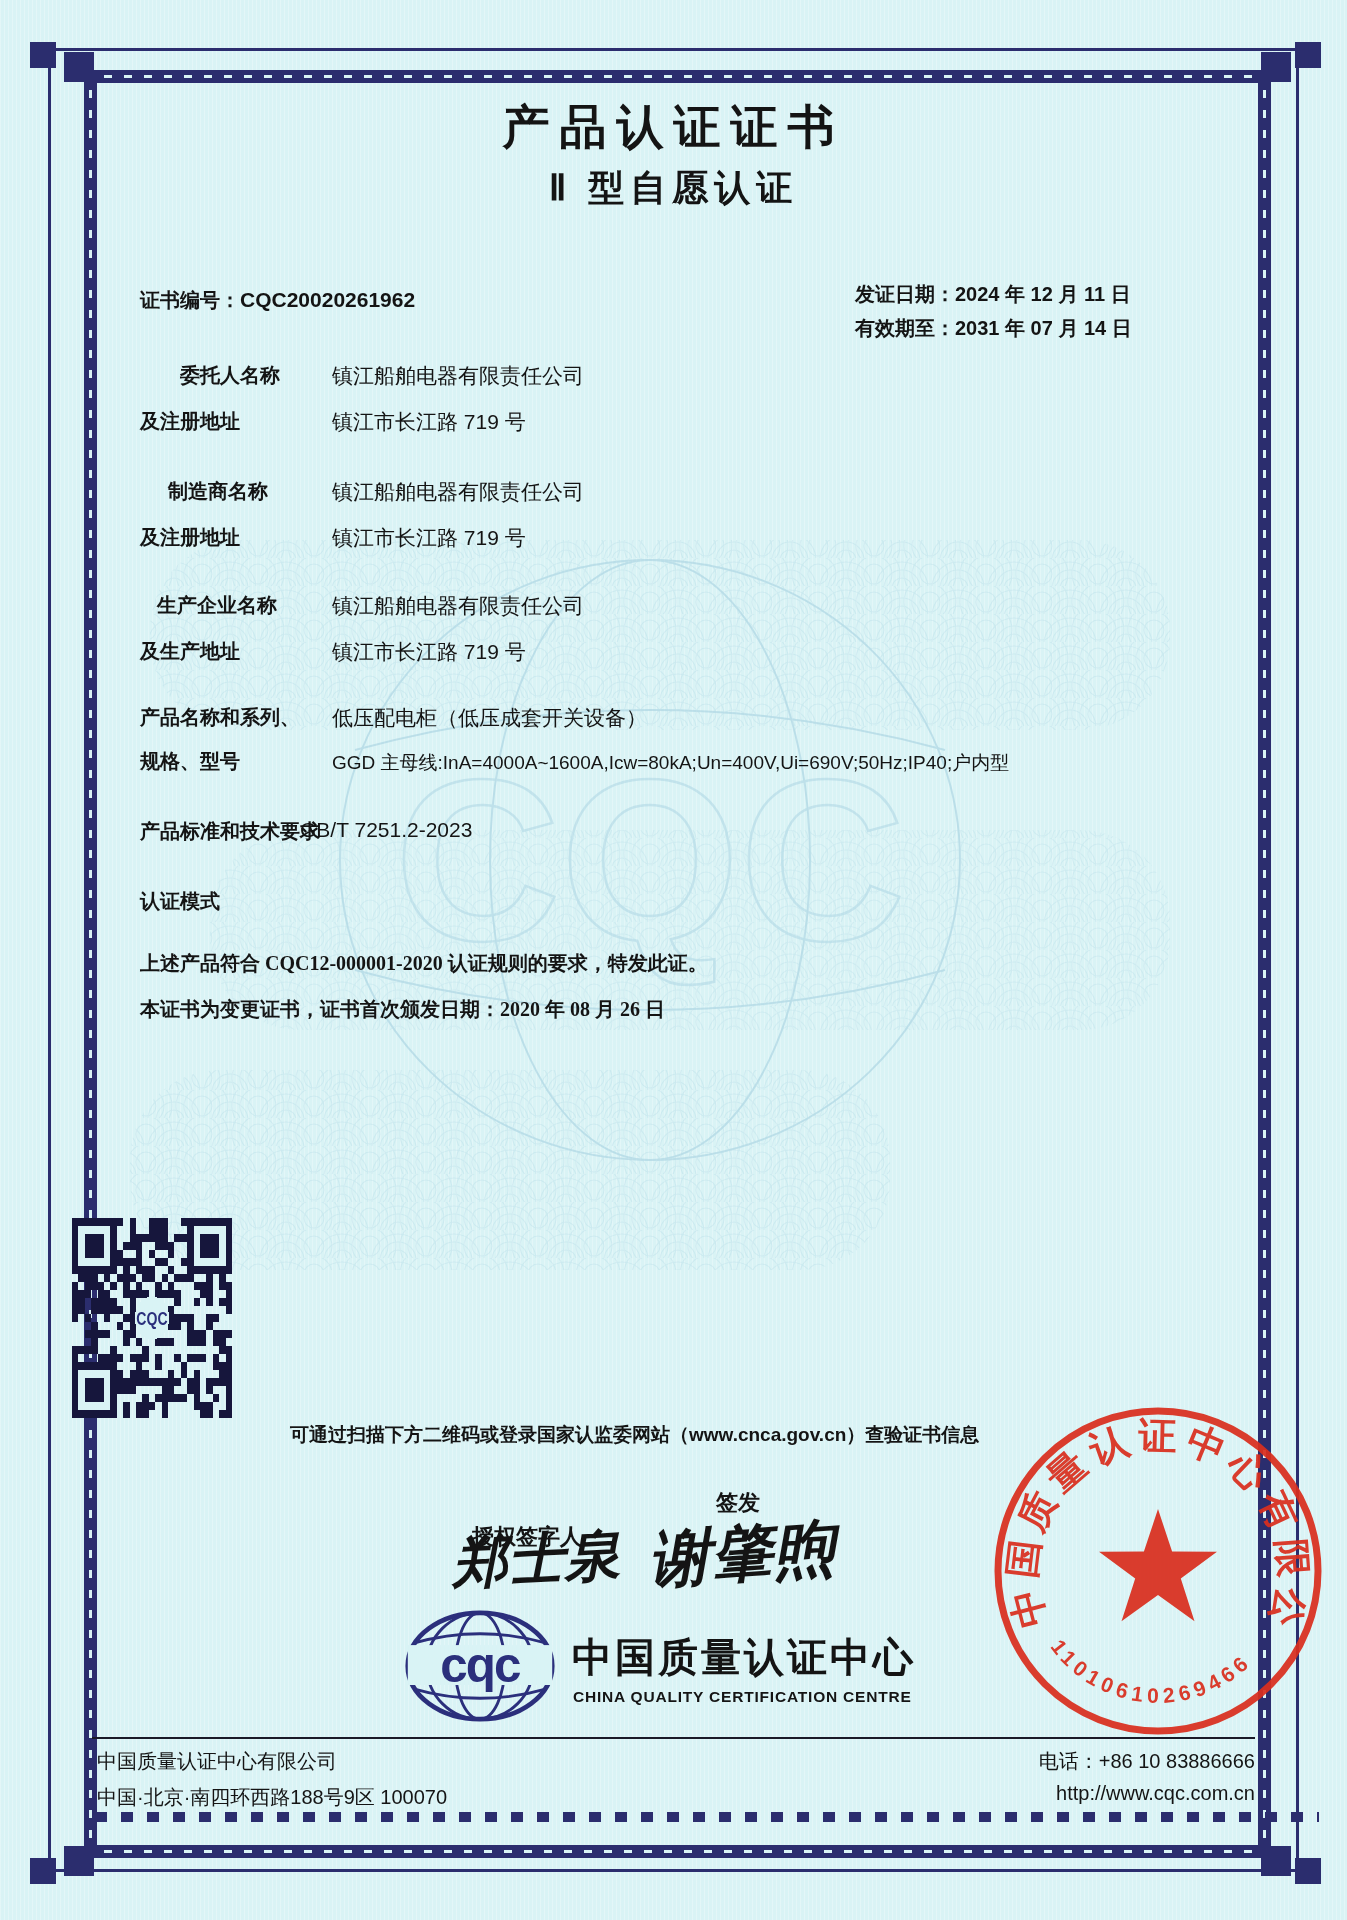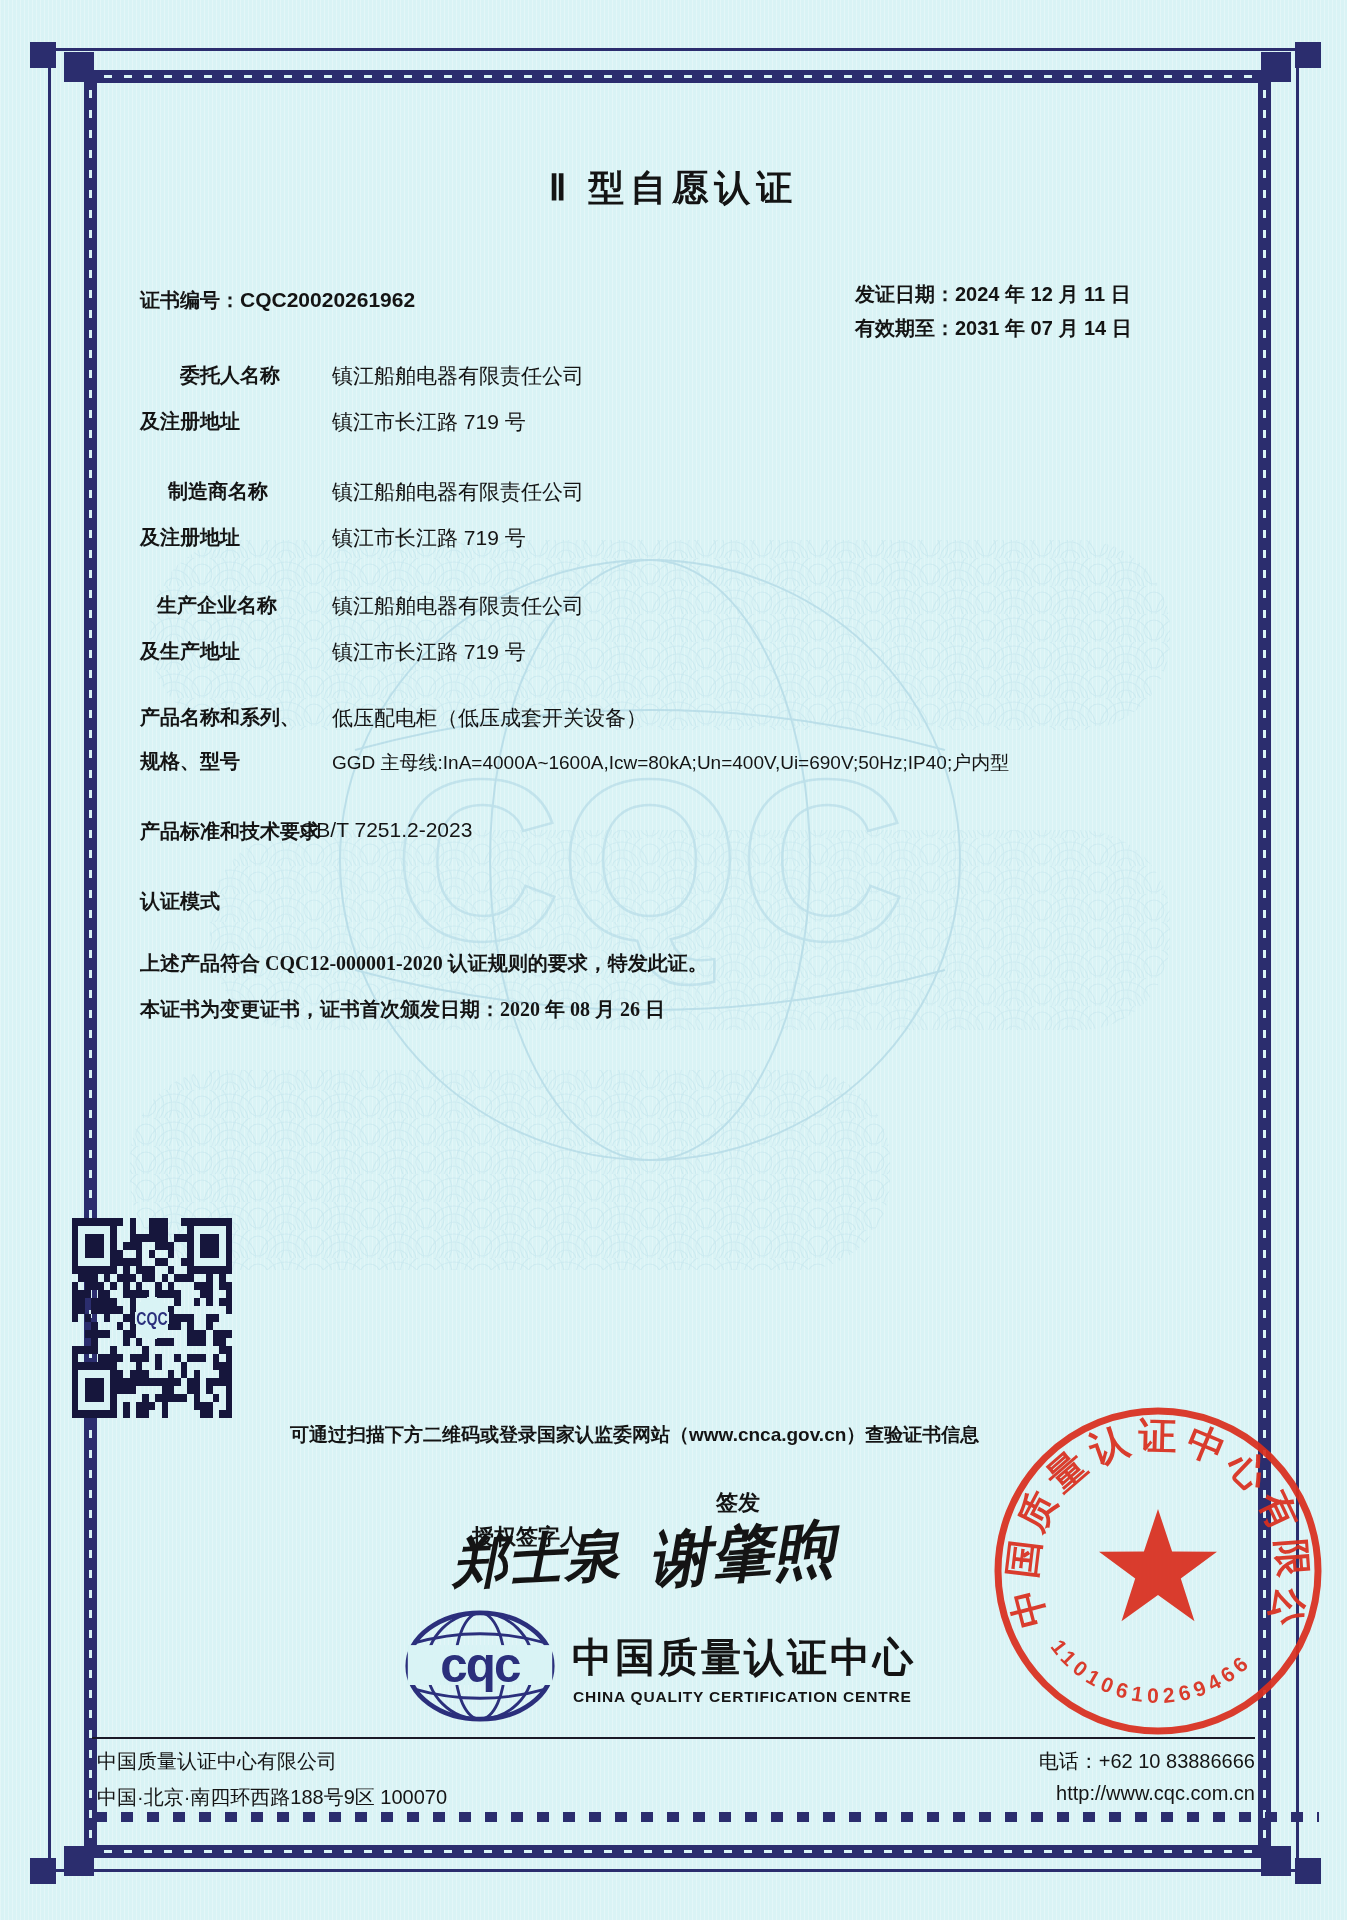--- a/index.html
+++ b/index.html
@@ -85,20 +85,21 @@
   <div class="bar v" id="bar-right"></div>
   <div class="corner-sq" style="left:30px; top:42px;"></div>
   <div class="corner-sq" style="right:26px; top:42px;"></div>
   <div class="corner-sq" style="left:30px; bottom:36px;"></div>
   <div class="corner-sq" style="right:26px; bottom:36px;"></div>
   <div class="corner-step" style="left:64px; top:52px;"></div>
   <div class="corner-step" style="right:56px; top:52px;"></div>
   <div class="corner-step" style="left:64px; bottom:44px;"></div>
   <div class="corner-step" style="right:56px; bottom:44px;"></div>
 
+  <div class="t title" style="top:96px;">产品认证证书</div>
   <div class="t subtitle" style="top:164px;">Ⅱ 型自愿认证</div>
 
   <div class="t" style="left:140px; top:287px; font-size:20px;">
     <span class="kai">证书编号：</span><span style="font-weight:700; font-size:21px;">CQC20020261962</span>
   </div>
   <div class="t" style="left:855px; top:277px; font-size:20px; line-height:34px;">
     <div><span class="kai">发证日期：</span><span style="font-weight:700;">2024 年 12 月 11 日</span></div>
     <div><span class="kai">有效期至：</span><span style="font-weight:700;">2031 年 07 月 14 日</span></div>
   </div>
 
@@ -417,17 +418,17 @@
       <textPath href="#seal-arc-top">中国质量认证中心有限公司</textPath>
     </text>
     <text font-size="21" font-weight="700" fill="#da2f1e" letter-spacing="5" font-family="Liberation Sans, sans-serif">
       <textPath href="#seal-arc-bottom">11010610269466</textPath>
     </text>
   </svg>
 
   <div class="abs" id="footer-hr"></div>
   <div class="t footer-txt" style="left:97px; top:1748px;">中国质量认证中心有限公司</div>
   <div class="t footer-txt" style="left:97px; top:1784px;">中国·北京·南四环西路188号9区  100070</div>
-  <div class="t footer-txt" style="right:92px; top:1748px; text-align:right;">电话：+62 10 83886666</div>
+  <div class="t footer-txt" style="right:92px; top:1748px; text-align:right;">电话：+86 10 83886666</div>
   <div class="t footer-txt" style="right:92px; top:1782px; text-align:right;">http://www.cqc.com.cn</div>
   <div class="abs" id="dotted-sep"></div>
 
 </div>
 
 </body></html>

